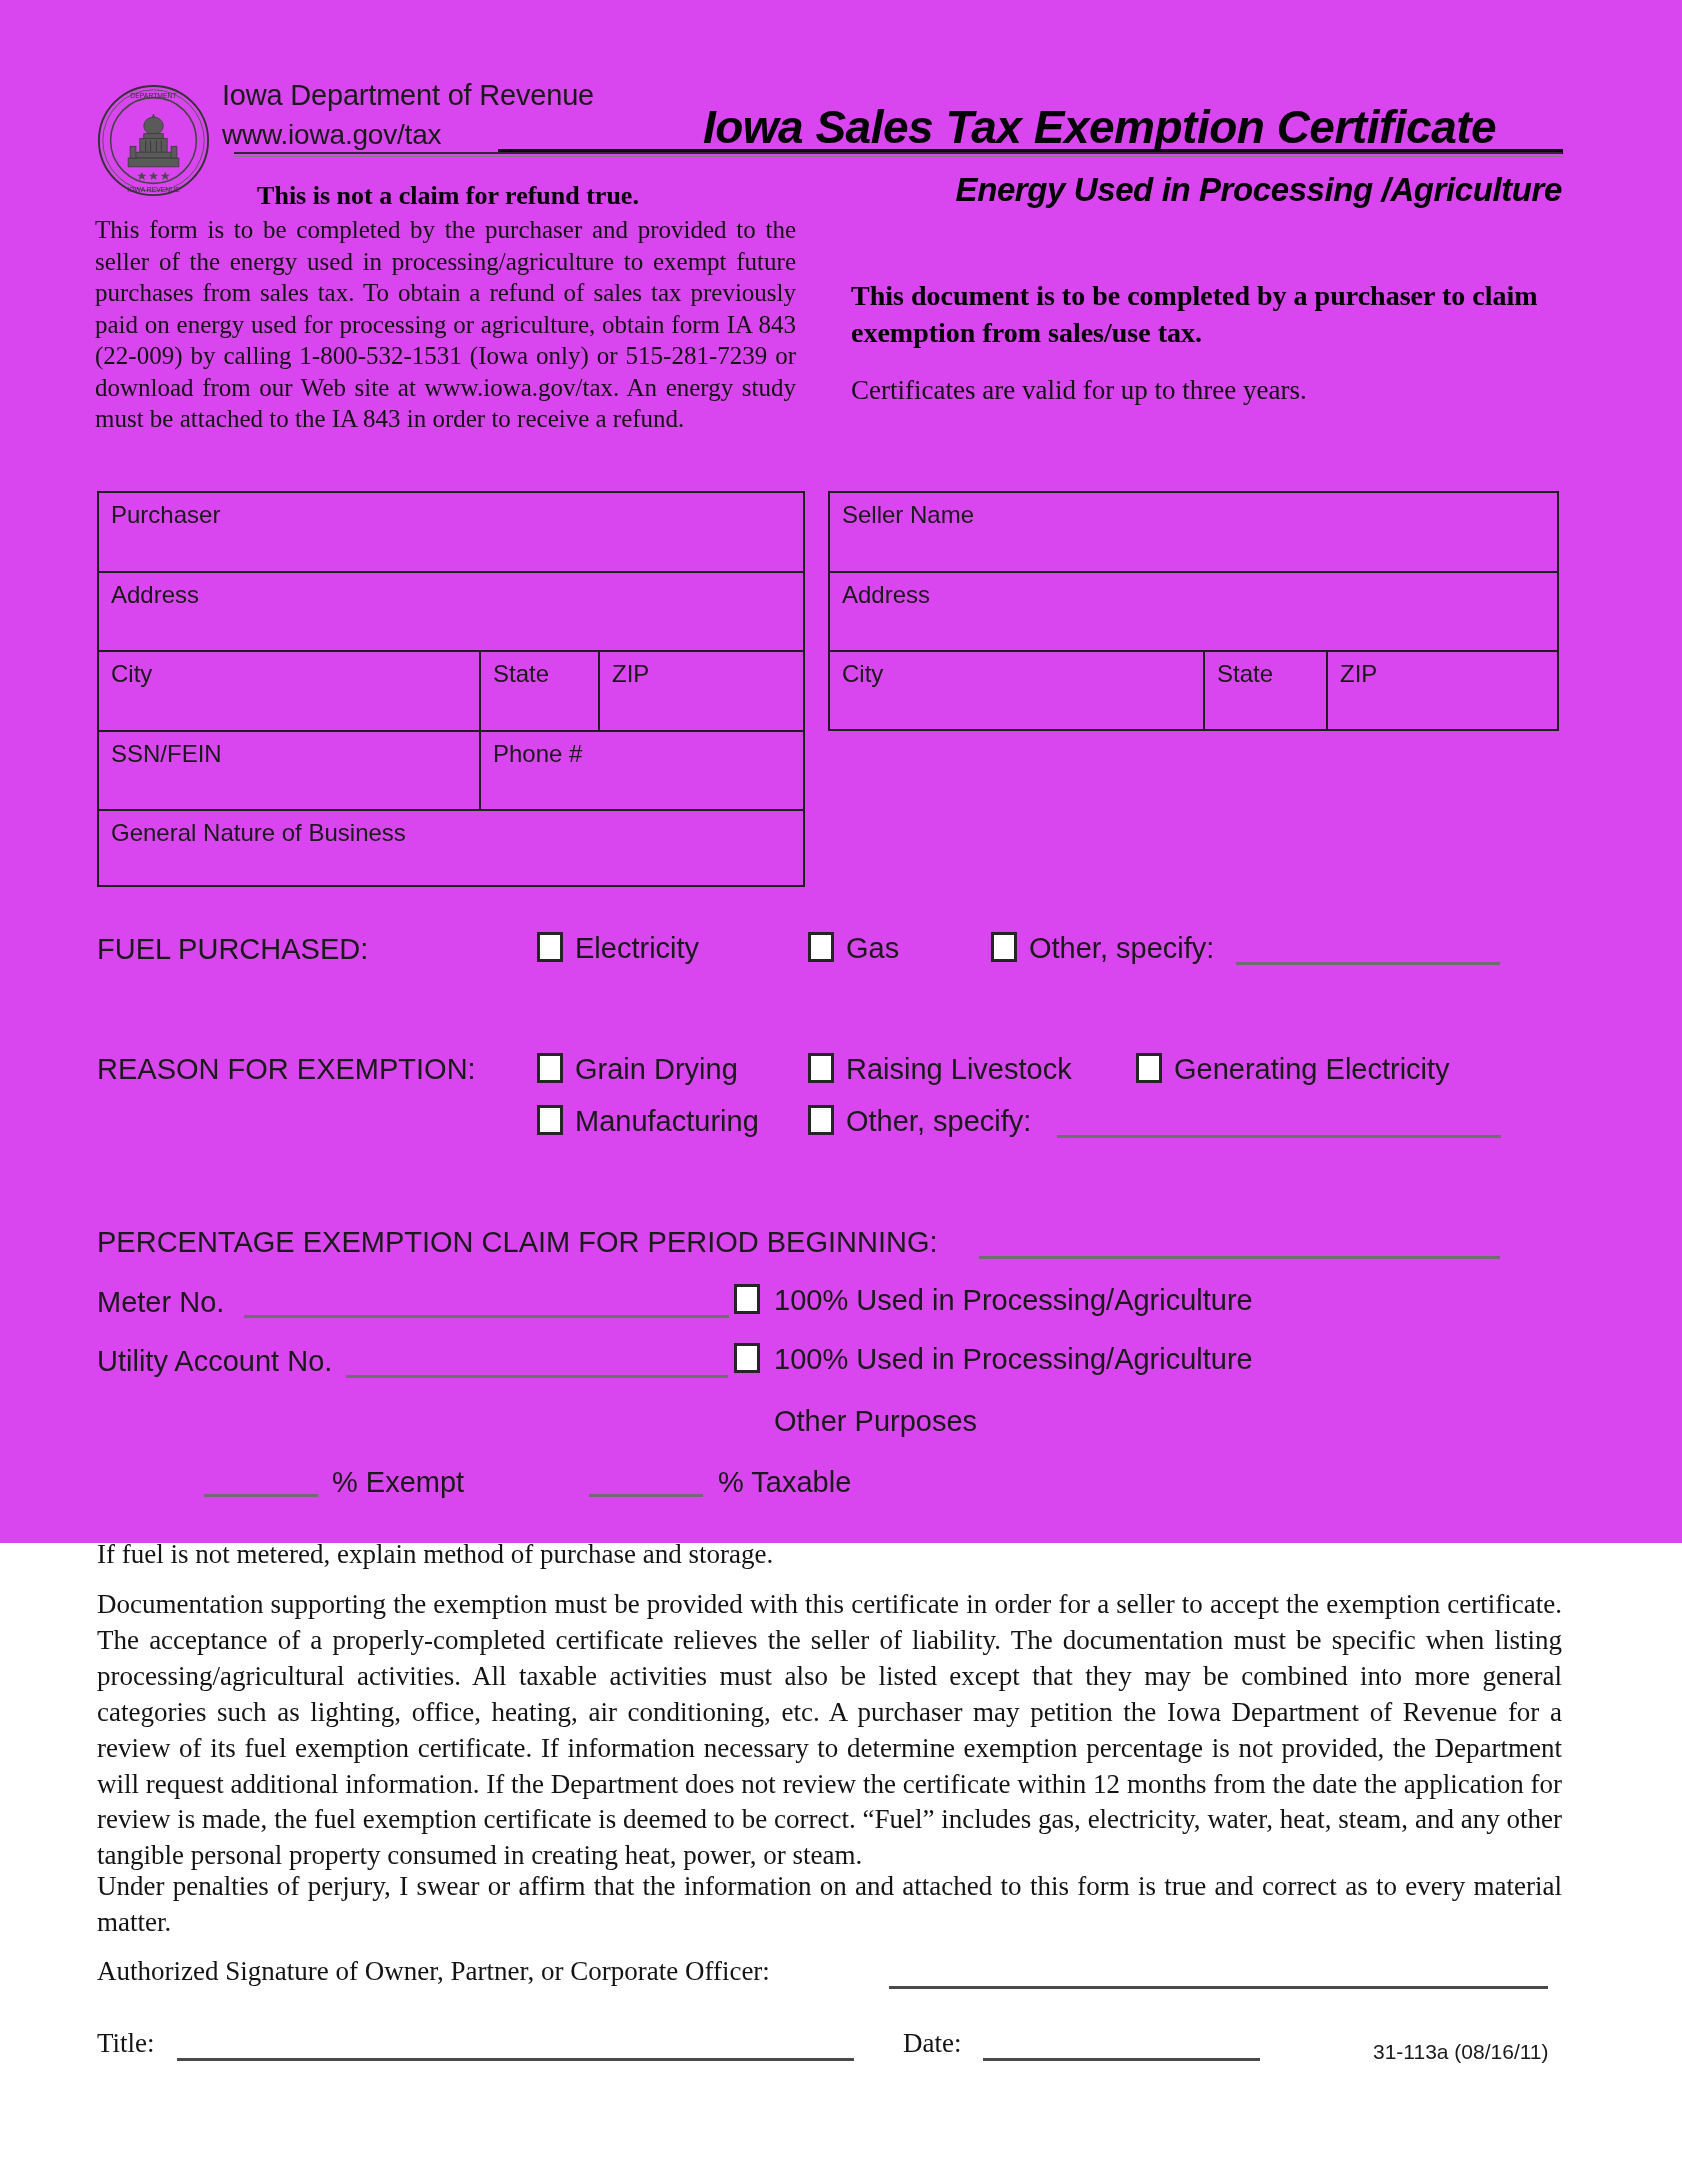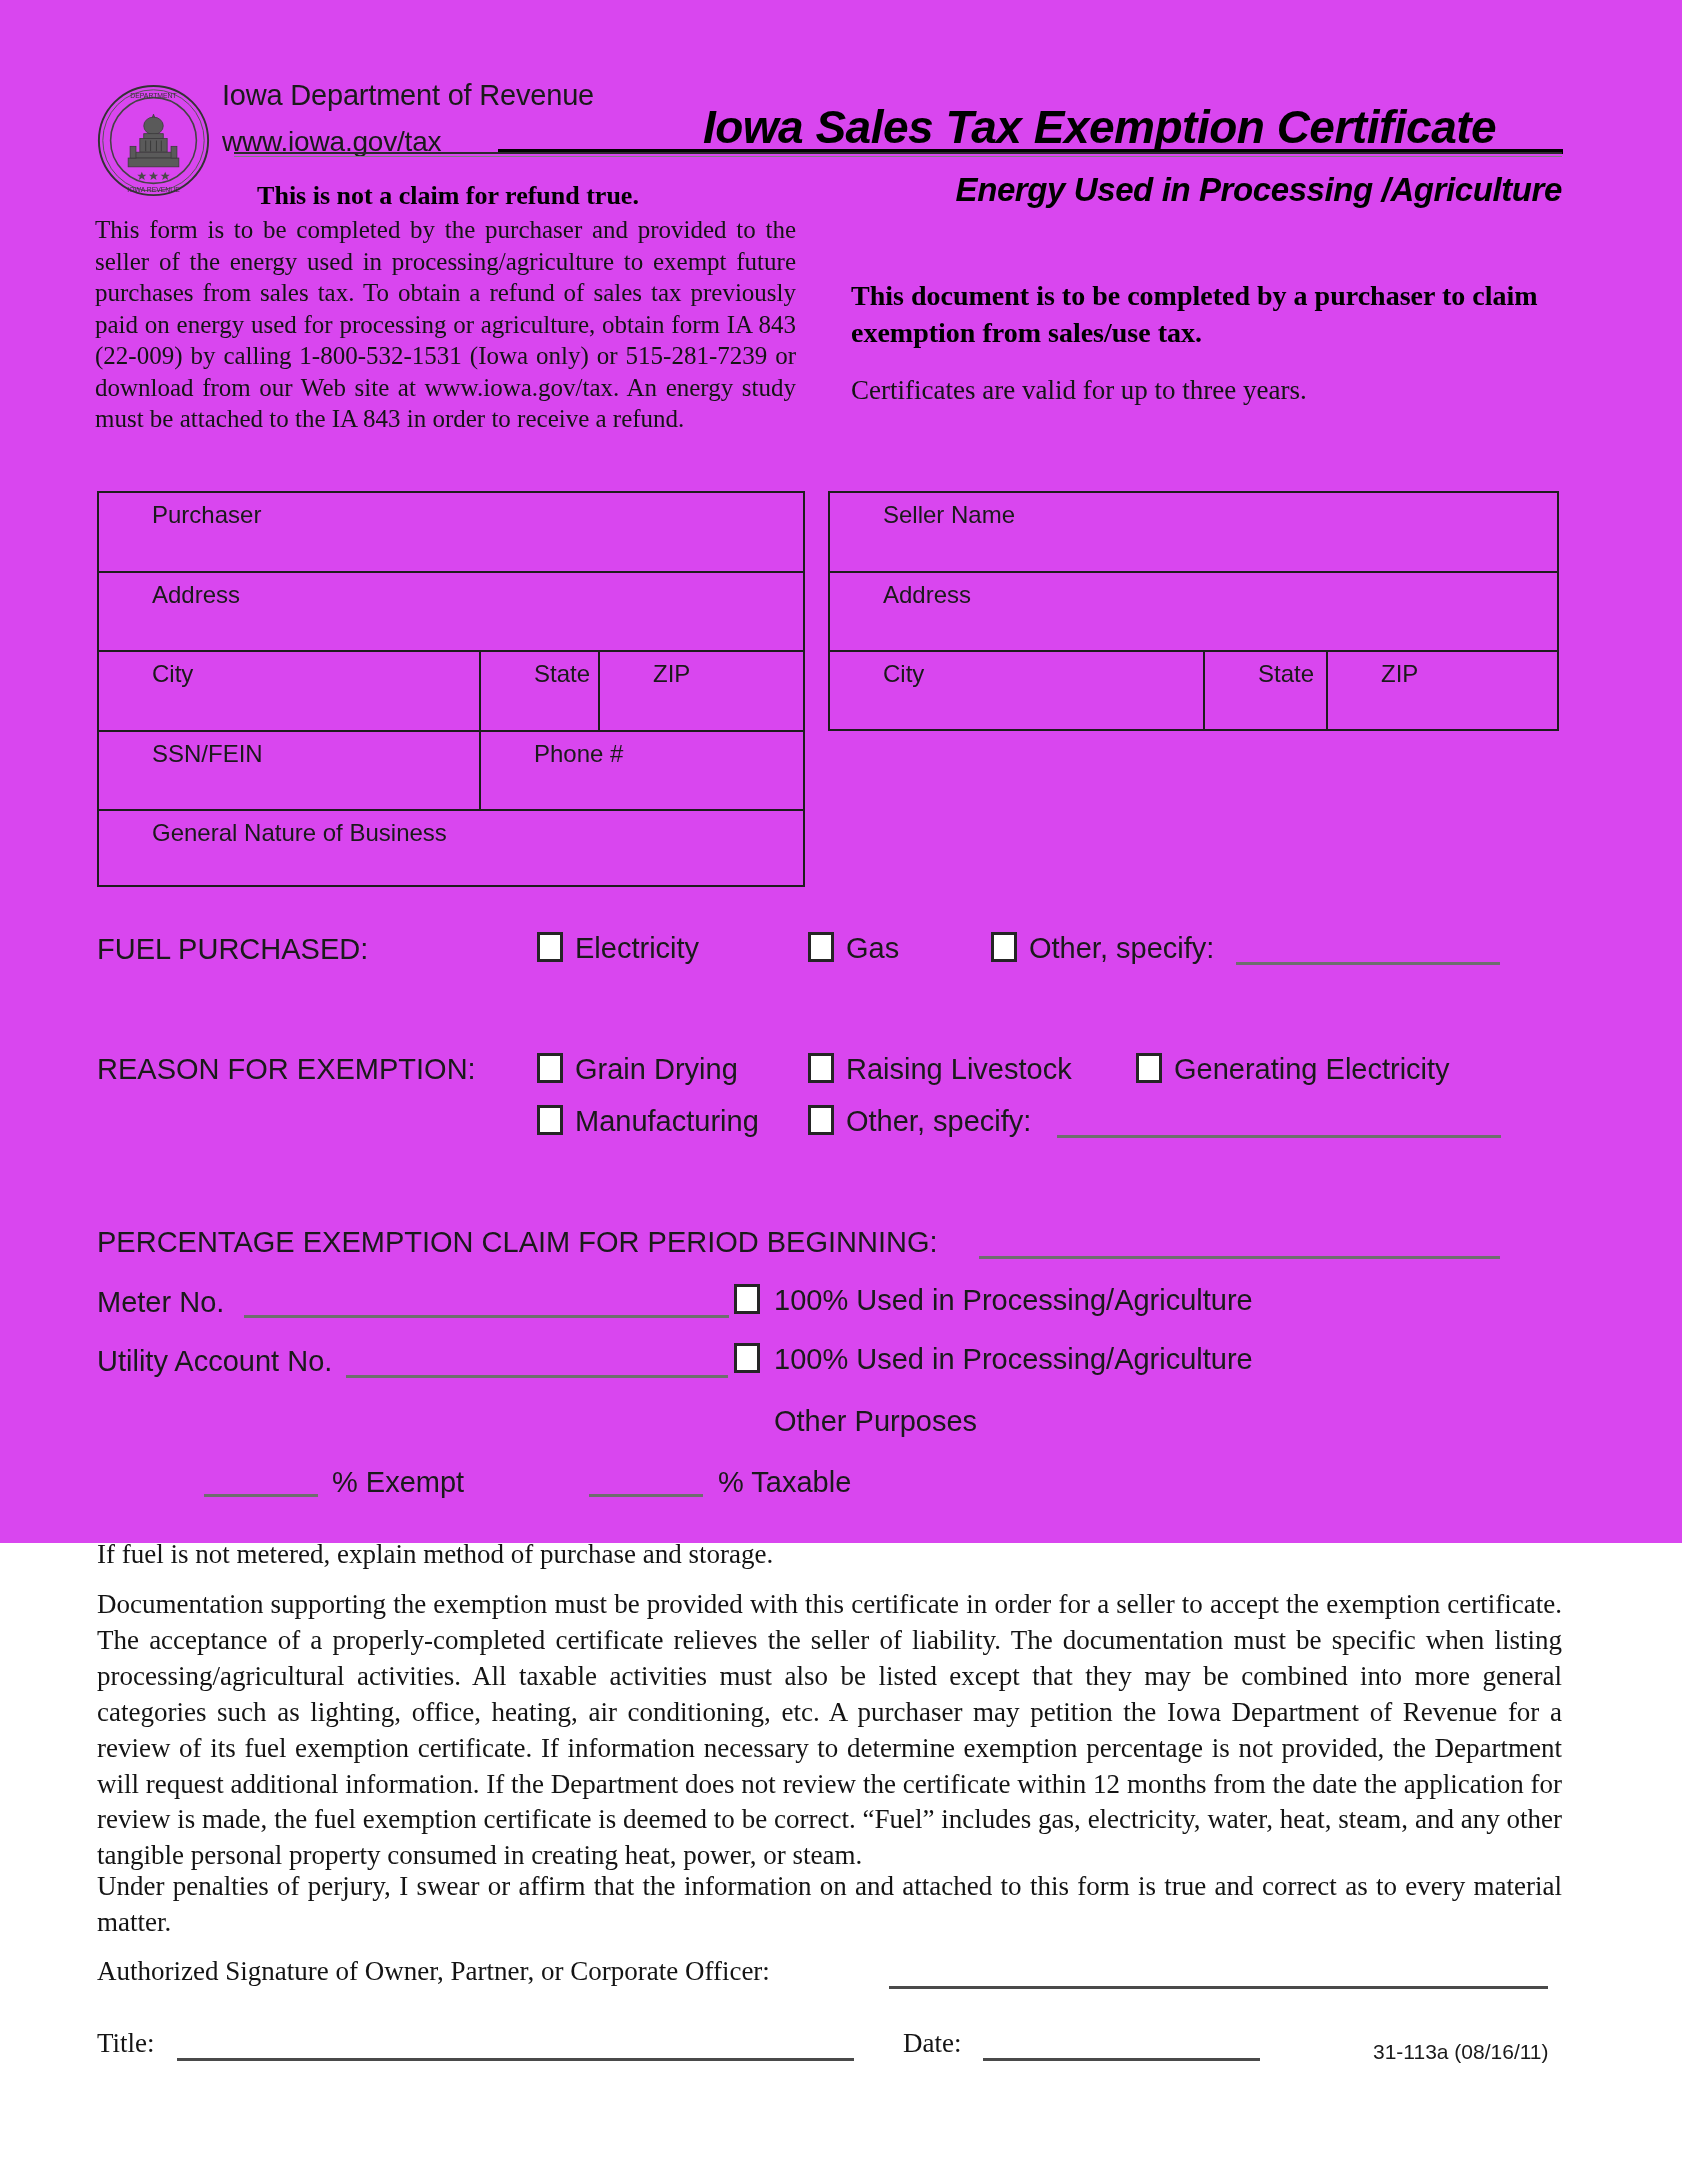--- a/index.html
+++ b/index.html
@@ -48,21 +48,21 @@
     letter-spacing: -0.2px;
     color: #1a1a1a;
     line-height: 1.2;
   }
   .dept-url {
     font-family: "Liberation Sans", sans-serif;
     font-size: 28px;
     letter-spacing: -0.2px;
     color: #1a1a1a;
     line-height: 1.25;
-    margin-top: 11px;
+    margin-top: 4px;
   }
   .title-main {
     position: absolute;
     left: 637px;
     top: 100px;
     width: 925px;
     text-align: center;
     font-family: "Liberation Sans", sans-serif;
     font-style: italic;
     font-weight: bold;
@@ -148,21 +148,20 @@
   }
   .purchaser-box { left: 97px; top: 491px; width: 708px; height: 396px; }
   .seller-box    { left: 828px; top: 491px; width: 731px; height: 240px; }
   .cell {
     position: absolute;
     box-sizing: border-box;
     font-family: "Liberation Sans", sans-serif;
     font-size: 24px;
     color: #1a1a1a;
     padding: 8px 16px 0 12px;
-    margin-left: 41px;
   }
   .hline { position: absolute; background: #1d1d1d; height: 2px; }
   .vline { position: absolute; background: #1d1d1d; width: 2px; }
   
   .label-caps {
     position: absolute;
     font-family: "Liberation Sans", sans-serif;
     font-size: 29px;
     color: #1a1a1a;
     white-space: nowrap;

